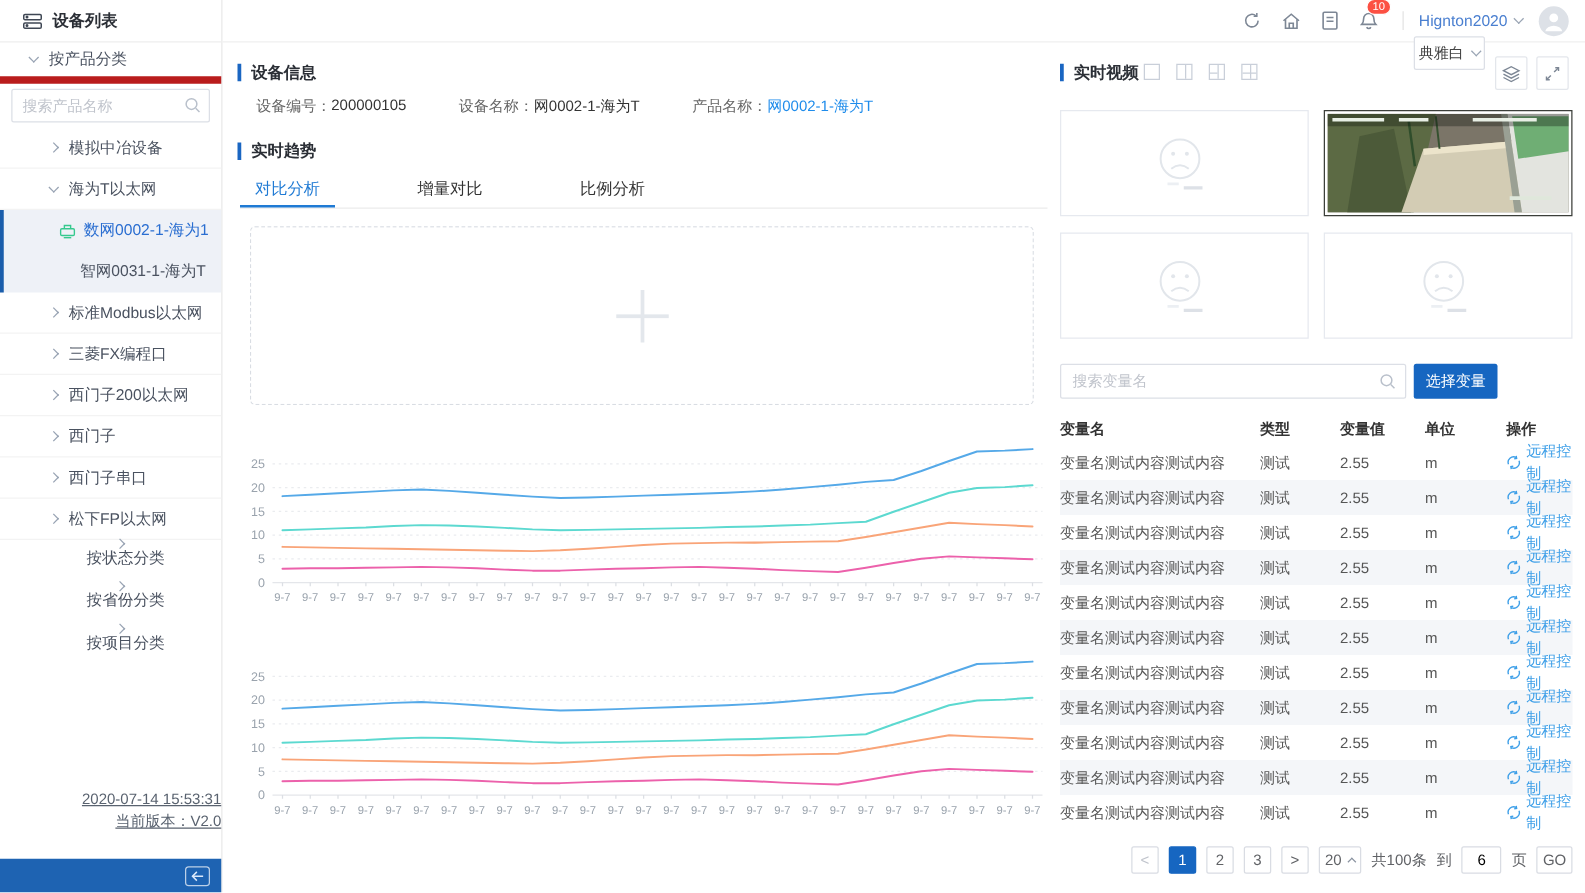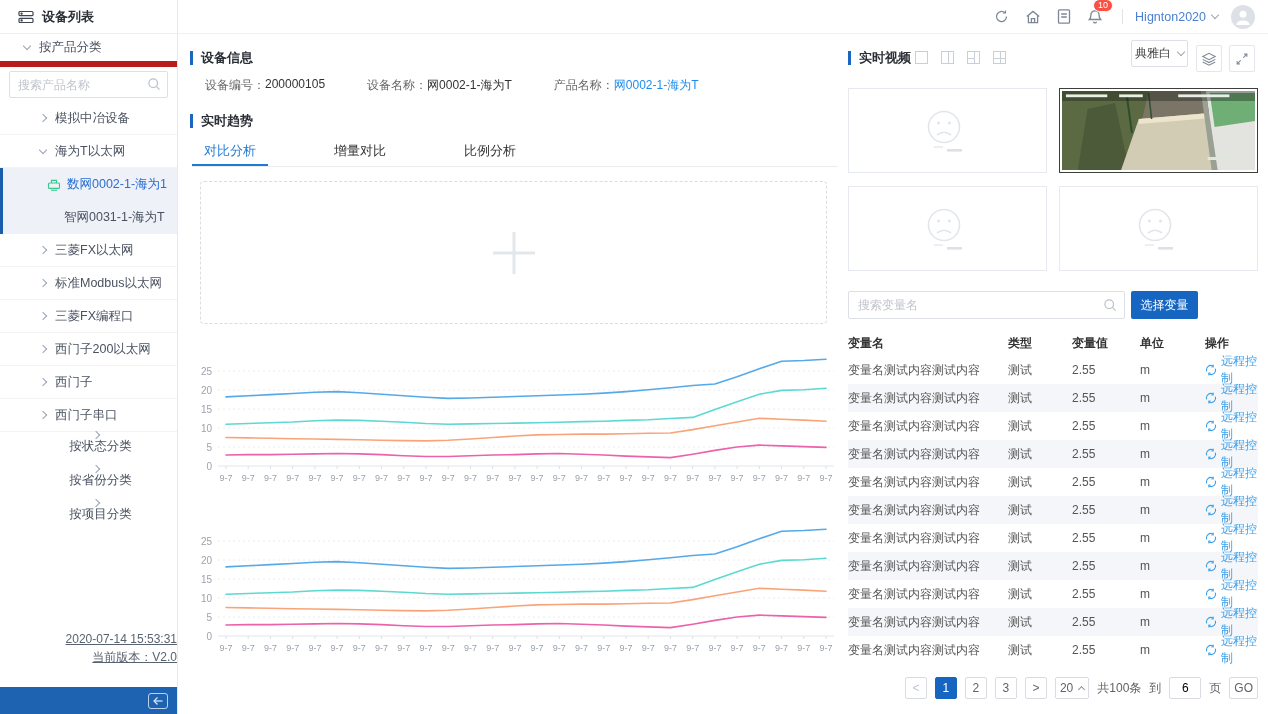--- a/index.html
+++ b/index.html
@@ -62,21 +62,21 @@
   .chart { position:absolute; left:192px; width:648px; height:152px; }
   #chart-0 { top:346px; }
   #chart-1 { top:516px; }
 
   
   .layout-icons { position:absolute; left:915px; top:51px; display:flex; gap:13px; }
   .licon { width:13px; height:13px; border:1px solid #c9cfd9; position:relative; cursor:pointer; }
   .licon .v  { position:absolute; left:50%; top:0; bottom:0; width:1px; background:#c9cfd9; }
   .licon .h  { position:absolute; top:50%; left:0; right:0; height:1px; background:#c9cfd9; }
   .licon .hl { position:absolute; top:50%; left:0; right:50%; height:1px; background:#c9cfd9; }
-  .theme-select { position:absolute; left:1131px; top:40px; width:57px; height:27px; border:1px solid #dcdfe6; border-radius:2px; display:flex; align-items:center; justify-content:center; gap:7px; font-size:12px; color:#444; cursor:pointer; background:#fff; }
+  .theme-select { position:absolute; left:1131px; top:29px; width:57px; height:27px; border:1px solid #dcdfe6; border-radius:2px; display:flex; align-items:center; justify-content:center; gap:7px; font-size:12px; color:#444; cursor:pointer; background:#fff; }
   .icon-btn { position:absolute; top:45px; width:26px; height:27px; border:1px solid #e3e6eb; border-radius:2px; background:#fff; display:flex; align-items:center; justify-content:center; cursor:pointer; }
   #layers-btn { left:1196px; }
   #expand-btn { left:1229px; }
 
   .vgrid { position:absolute; left:848px; top:88px; width:410px; display:grid; grid-template-columns:199px 199px; column-gap:12px; row-gap:13px; }
   .vcell { height:85px; border:1px solid #e6e9ef; background:#fff; display:flex; align-items:center; justify-content:center; cursor:pointer; }
   .vcell.live { border:1px solid #3c3f3a; padding:2px; }
   .vcell.live svg { width:100%; height:100%; }
 
   .var-search { position:absolute; left:848px; top:291px; width:277px; height:28px; }
@@ -151,41 +151,41 @@
             </svg>
           </span>
           <span>数网0002-1-海为1</span>
         </div>
         <div class="trow lv3">
           <span>智网0031-1-海为T</span>
         </div>
       </div>
       <div class="trow lv2">
         <span class="caret right"></span>
-        <span>三菱FX以太网</span>
+        <span>标准Modbus以太网</span>
       </div>
       <div class="trow lv2">
         <span class="caret right"></span>
-        <span>标准Modbus以太网</span>
+        <span>三菱FX编程口</span>
       </div>
       <div class="trow lv2">
         <span class="caret right"></span>
-        <span>三菱FX编程口</span>
+        <span>西门子200以太网</span>
       </div>
       <div class="trow lv2">
         <span class="caret right"></span>
-        <span>西门子200以太网</span>
+        <span>西门子</span>
       </div>
       <div class="trow lv2">
         <span class="caret right"></span>
-        <span>西门子</span>
+        <span>西门子串口</span>
       </div>
       <div class="trow lv2">
         <span class="caret right"></span>
-        <span>西门子串口</span>
+        <span>松下FP以太网</span>
       </div>
     </div>
   <div class="sb-groups">
       <div class="trow lv1">
         <span class="caret right"></span>
         <span>按状态分类</span>
       </div>
       <div class="trow lv1">
         <span class="caret right"></span>
         <span>按省份分类</span>

